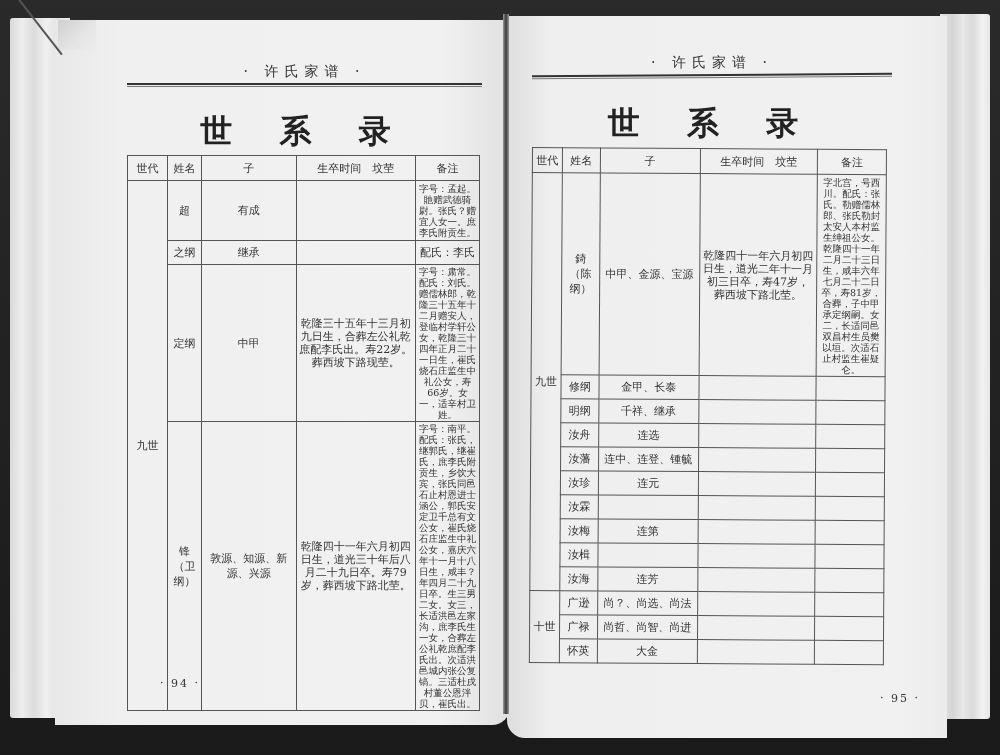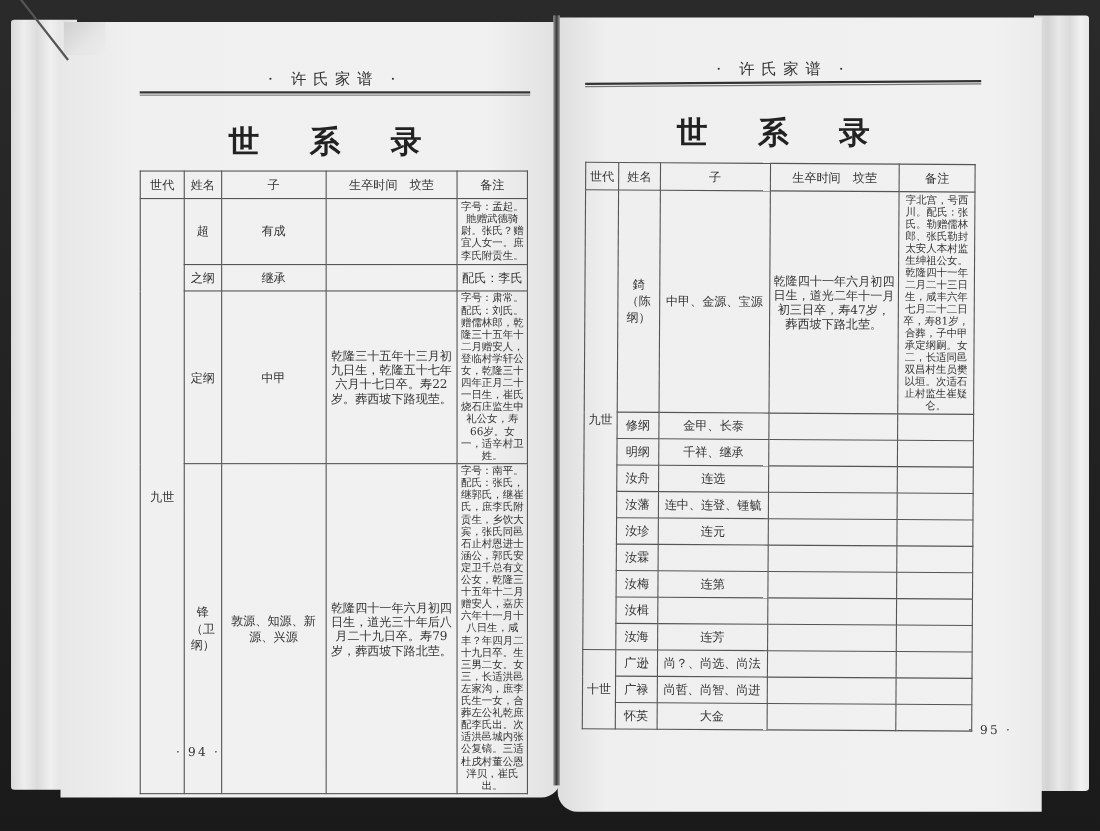--- a/index.html
+++ b/index.html
@@ -30,39 +30,39 @@
 
   
   .run-head { position: absolute; text-align: center; font-size: 14px; letter-spacing: 6px; color: #333; }
   .run-head-left { left: 127px; top: 63px; width: 355px; }
   .run-head-right { left: 532px; top: 54px; width: 360px; }
   .rule { position: absolute; height: 4px; border-top: 2px solid #333; border-bottom: 1px solid #777; }
   .rule-left { left: 127px; top: 83px; width: 355px; }
   .rule-right { left: 532px; top: 74px; width: 360px; transform: rotate(-0.4deg); }
 
   
-  .section-title { position: absolute; text-align: center; font-size: 28px; font-weight: bold; letter-spacing: 18px; color: #222; }
+  .section-title { position: absolute; text-align: center; font-size: 32px; font-weight: bold; letter-spacing: 18px; color: #222; }
   .section-title-left { left: 127px; top: 110px; width: 355px; }
   .section-title-right { left: 532px; top: 102px; width: 360px; }
 
   
   table.lineage { position: absolute; border-collapse: collapse; background: transparent; font-size: 11px; color: #333; }
   table.lineage th, table.lineage td { border: 1px solid #555; text-align: center; vertical-align: middle; padding: 1px 2px; }
   table.lineage th { font-family: "DejaVu Sans", "Liberation Sans", sans-serif; font-weight: normal; font-size: 11px; height: 25px; }
   .tbl-left { left: 127px; top: 155px; width: 353px; }
   .tbl-right { left: 532px; top: 147px; width: 355px; transform: rotate(0.35deg); transform-origin: top left; }
   td.note { text-align: left; font-size: 9.5px; line-height: 11px; padding: 2px 3px; vertical-align: top; }
   td.life { text-align: left; font-size: 11px; line-height: 13px; padding: 3px 5px; }
   td.gen { font-size: 11px; }
   .sub { display: block; }
 
   
   .page-num { position: absolute; font-size: 11px; color: #333; letter-spacing: 2px; margin-left: 32px; }
   .page-num-left { left: 128px; top: 677px; }
-  .page-num-right { left: 848px; top: 657px; }
+  .page-num-right { left: 848px; top: 692px; }
 </style>
 </head>
 <body>
 
 <div class="scan-bg"></div>
 <div class="page-stack-left"></div>
 <div class="page-stack-right"></div>
 <div class="page page-left"></div>
 <div class="page page-right"></div>
 <div class="gutter"></div>
@@ -100,31 +100,31 @@
     </tr>
     <tr style="height:24px">
       <td>之纲</td>
       <td>继承</td>
       <td class="life"></td>
       <td>配氏：李氏</td>
     </tr>
     <tr style="height:135px">
       <td>定纲</td>
       <td>中甲</td>
-      <td class="life">乾隆三十五年十三月初九日生，乾隆五十七年六月十七日卒。寿22岁。葬西坡下路现茔。</td>
+      <td class="life">乾隆三十五年十三月初九日生，合葬左公礼乾庶配李氏出。寿22岁。葬西坡下路现茔。</td>
       <td class="note">字号：肃常。配氏：刘氏。赠儒林郎，乾隆三十五年十二月赠安人，登临村学轩公女，乾隆三十四年正月二十一日生，崔氏烧石庄监生中礼公女，寿66岁。女一，适辛村卫姓。</td>
     </tr>
     <tr style="height:268px">
       <td>
         <span class="sub">锋</span>
         <span class="sub">（卫纲）</span>
       </td>
       <td>敦源、知源、新源、兴源</td>
       <td class="life">乾隆四十一年六月初四日生，道光三十年后八月二十九日卒。寿79岁，葬西坡下路北茔。</td>
-      <td class="note">字号：南平。配氏：张氏，继郭氏，继崔氏，庶李氏附贡生，乡饮大宾，张氏同邑石止村恩进士涵公，郭氏安定卫千总有文公女，乾隆三十五年十二月赠安人，嘉庆六年十一月十八日生，咸丰？年四月二十九日卒。生三男二女。女三，长适洪邑左家沟，庶李氏生一女，合葬左公礼乾庶配李氏出。次适洪邑城内张公复镐。三适杜戌村董公恩泮贝，崔氏出。</td>
+      <td class="note">字号：南平。配氏：张氏，继郭氏，继崔氏，庶李氏附贡生，乡饮大宾，张氏同邑石止村恩进士涵公，郭氏安定卫千总有文公女，崔氏烧石庄监生中礼公女，嘉庆六年十一月十八日生，咸丰？年四月二十九日卒。生三男二女。女三，长适洪邑左家沟，庶李氏生一女，合葬左公礼乾庶配李氏出。次适洪邑城内张公复镐。三适杜戌村董公恩泮贝，崔氏出。</td>
     </tr>
   </tbody>
 </table>
 
 <div class="page-num page-num-left">· 94 ·</div>
 
 <div class="run-head run-head-right">· 许氏家谱 ·</div>
 <div class="rule rule-right"></div>
 <div class="section-title section-title-right">世 系 录</div>
 

